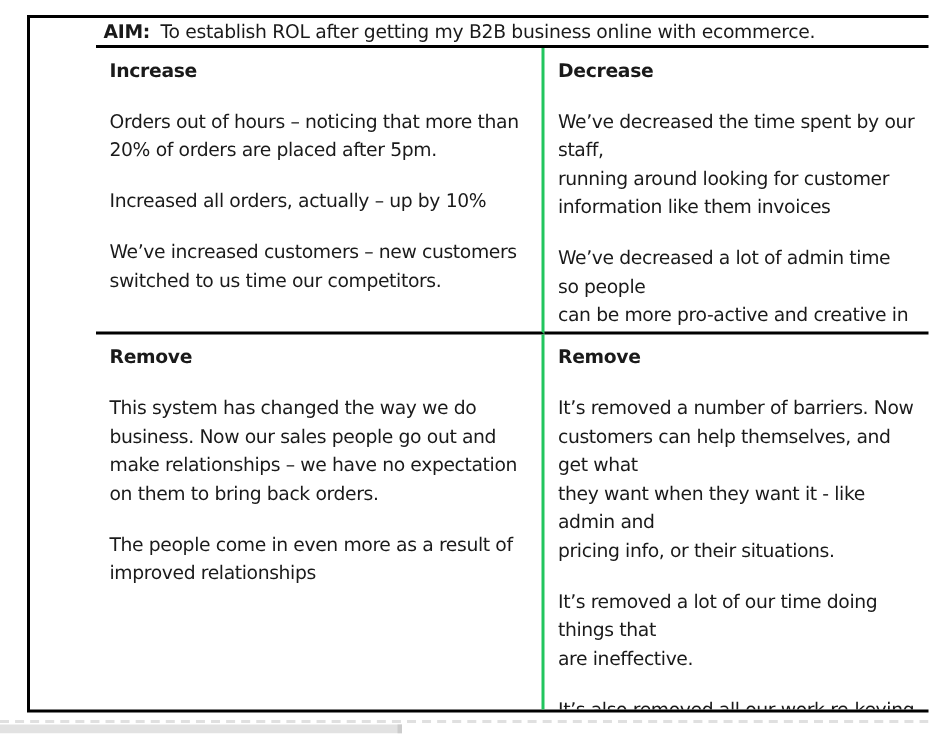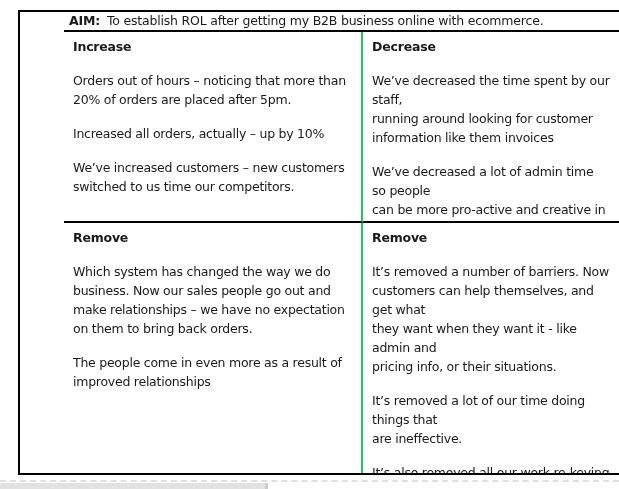--- a/index.html
+++ b/index.html
@@ -118,21 +118,21 @@
       <p>We’ve decreased the time spent by our staff,
 running around looking for customer
 information like them invoices</p>
       <p>We’ve decreased a lot of admin time so people
 can be more pro-active and creative in their
 jobs now.</p>
     </div>
 
     <div class="cell col0">
       <div class="cell-title">Remove</div>
-      <p>Which system has changed the way we do
+      <p>This system has changed the way we do
 business.  Now our sales people go out and
 make relationships – we have no expectation
 on them to bring back orders.</p>
       <p>The people come in even more as a result of
 improved relationships</p>
     </div>
 
     <div class="cell">
       <div class="cell-title">Remove</div>
       <p>It’s removed a number of barriers. Now

